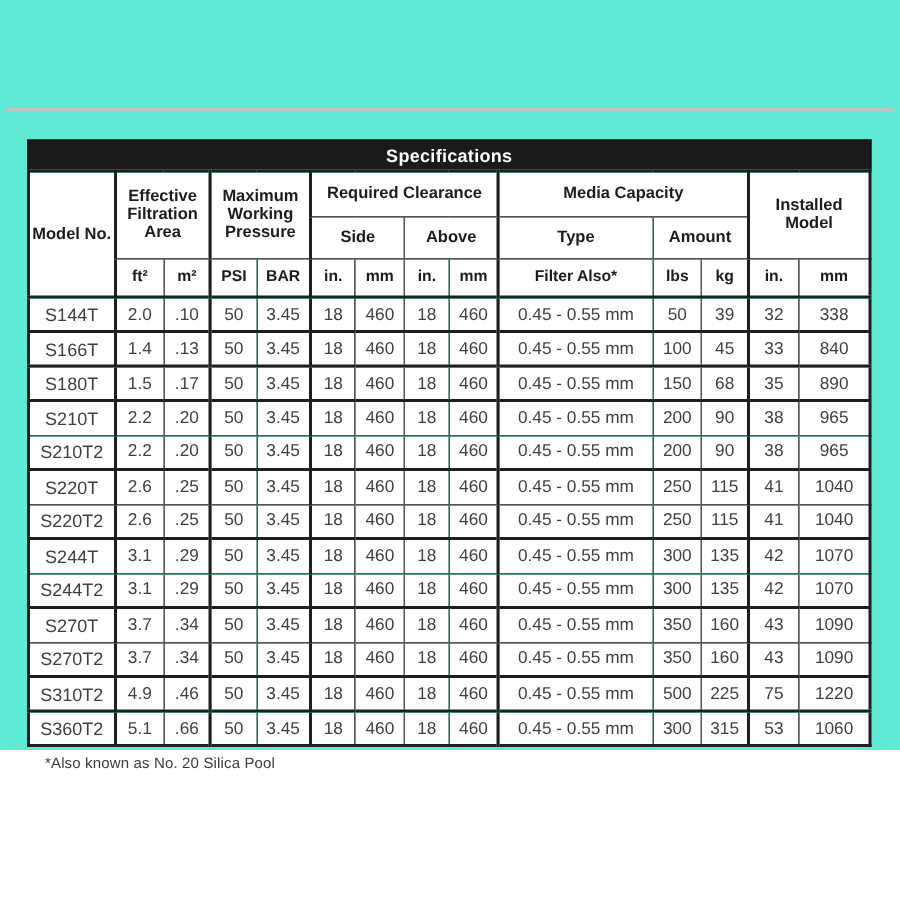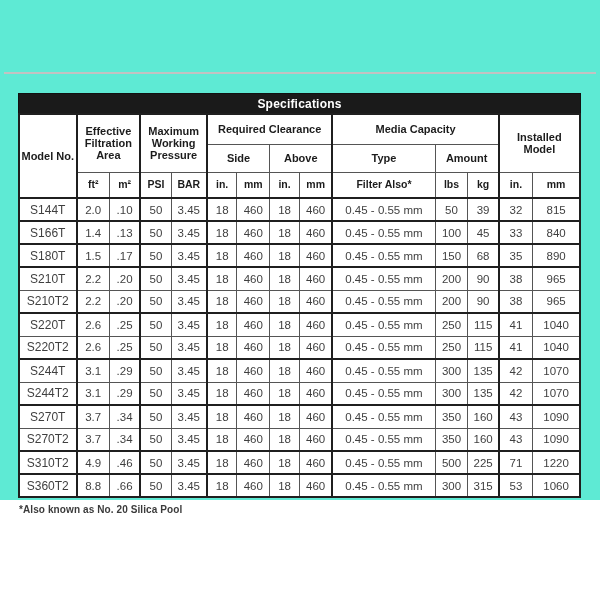--- a/index.html
+++ b/index.html
@@ -137,21 +137,21 @@
             <td class="gb">50</td>
             <td>3.45</td>
             <td class="gb">18</td>
             <td>460</td>
             <td>18</td>
             <td>460</td>
             <td class="gb">0.45 - 0.55 mm</td>
             <td>50</td>
             <td>39</td>
             <td class="gb">32</td>
-            <td>815</td>
+            <td>338</td>
           </tr>
           <tr class="gs">
             <td>S166T</td>
             <td class="gb">1.4</td>
             <td>.13</td>
             <td class="gb">50</td>
             <td>3.45</td>
             <td class="gb">18</td>
             <td>460</td>
             <td>18</td>
@@ -312,38 +312,38 @@
             <td>.46</td>
             <td class="gb">50</td>
             <td>3.45</td>
             <td class="gb">18</td>
             <td>460</td>
             <td>18</td>
             <td>460</td>
             <td class="gb">0.45 - 0.55 mm</td>
             <td>500</td>
             <td>225</td>
-            <td class="gb">71</td>
+            <td class="gb">75</td>
             <td>1220</td>
           </tr>
           <tr class="gs">
             <td>S360T2</td>
-            <td class="gb">8.8</td>
+            <td class="gb">5.1</td>
             <td>.66</td>
             <td class="gb">50</td>
             <td>3.45</td>
             <td class="gb">18</td>
             <td>460</td>
             <td>18</td>
             <td>460</td>
             <td class="gb">0.45 - 0.55 mm</td>
             <td>300</td>
             <td>315</td>
             <td class="gb">53</td>
             <td>1060</td>
           </tr>
         </tbody>
     </table>
 
-    <div class="footnote" style="position:static;margin-top:6px;margin-left:1px;font-weight:bold;">*Also known as No. 20 Silica Pool</div>
+    <div class="footnote" style="position:static;margin-top:6px;margin-left:12px;">*Also known as No. 20 Silica Pool</div>
   </div>
 
 </div>
 
 </body></html>

